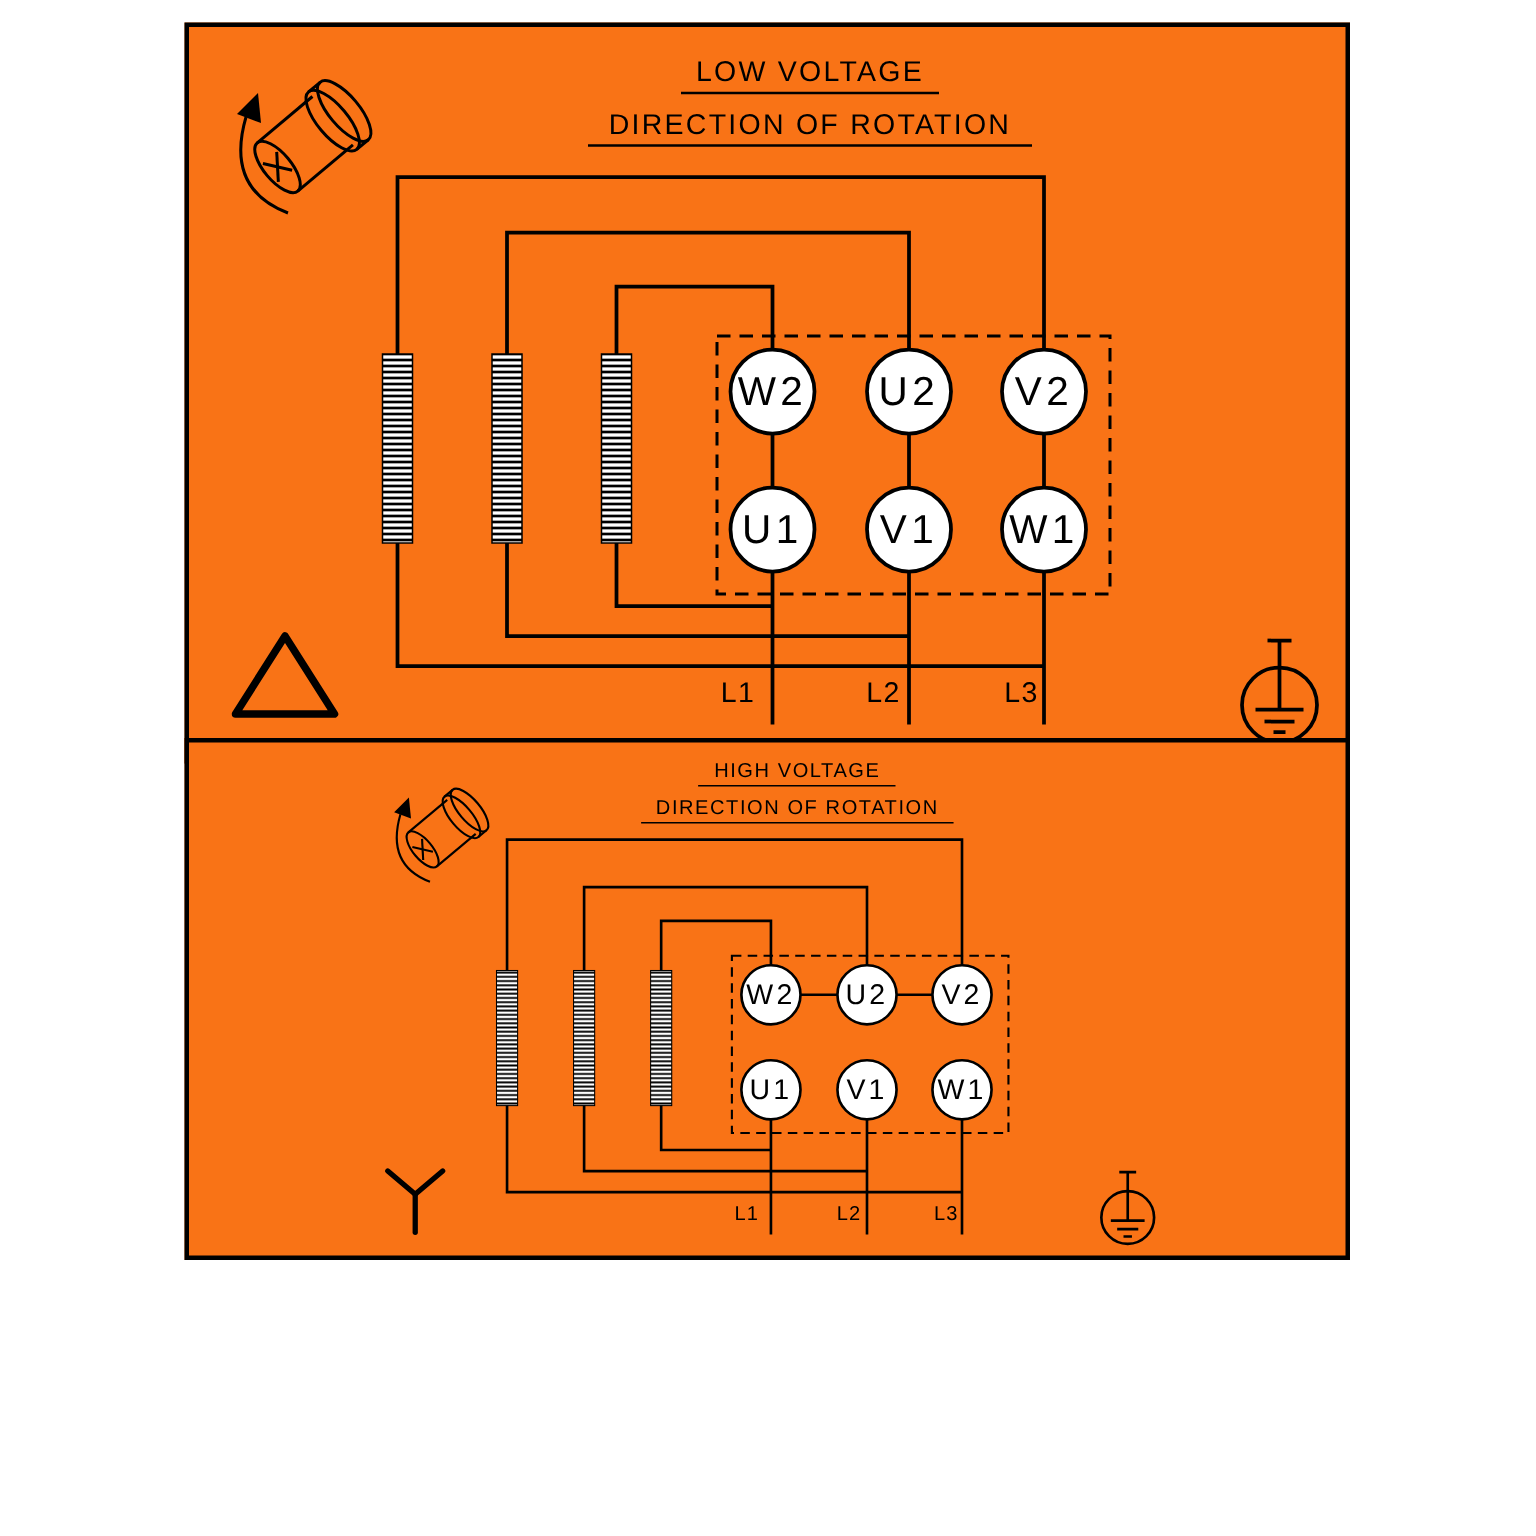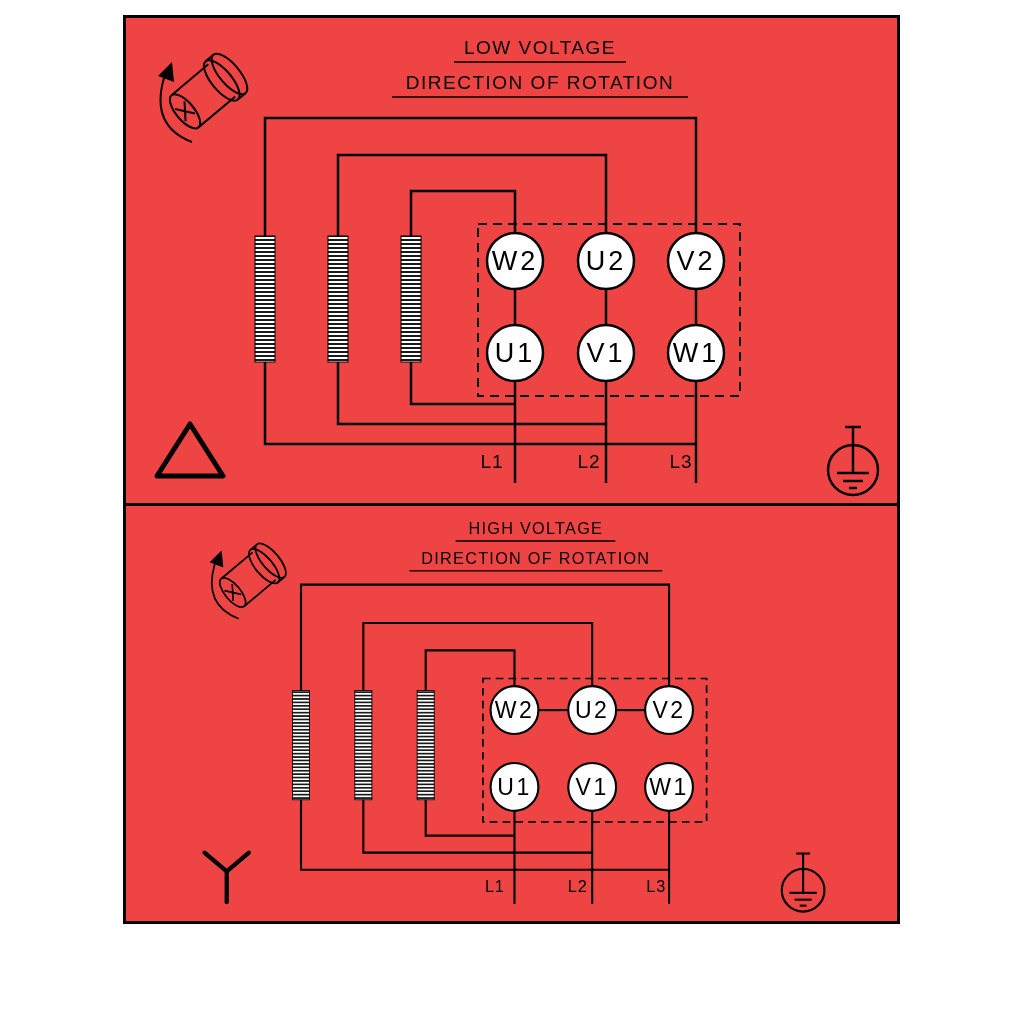--- a/index.html
+++ b/index.html
@@ -1,21 +1,21 @@
 <!DOCTYPE html>
 <html><head>
 <meta charset="utf-8">
 <style>
   html,body{margin:0;padding:0;background:#ffffff;}
   .stage{position:relative;width:1024px;height:1024px;background:#ffffff;
          font-family:"Liberation Sans",sans-serif;overflow:hidden;}
   .panel{position:absolute;left:123px;width:777px;border:3px solid #000;
-         box-sizing:border-box;background:#ef4444;}
+         box-sizing:border-box;background:#f97316;}
   .panel-low{top:15px;height:494px;}
-  .panel-high{top:503px;height:421px;}
+  .panel-high{top:492px;height:348px;}
   svg{display:block;width:100%;height:100%;}
   text{fill:#000;font-family:"Liberation Sans",sans-serif;}
   .title-text{font-size:19px;letter-spacing:1.5px;}
   .terminal-text{font-size:27px;letter-spacing:3px;}
   .lead-text{font-size:19px;letter-spacing:1px;}
   .wire{stroke:#000;stroke-width:2.5;fill:none;}
   .thin{stroke:#000;stroke-width:1.6;fill:none;}
   .dash{stroke:#000;stroke-width:2;fill:none;stroke-dasharray:9 6;}
   .term{stroke:#000;stroke-width:2.5;fill:#fff;}
   .sym{stroke:#000;stroke-width:5;fill:none;stroke-linecap:round;stroke-linejoin:round;}

